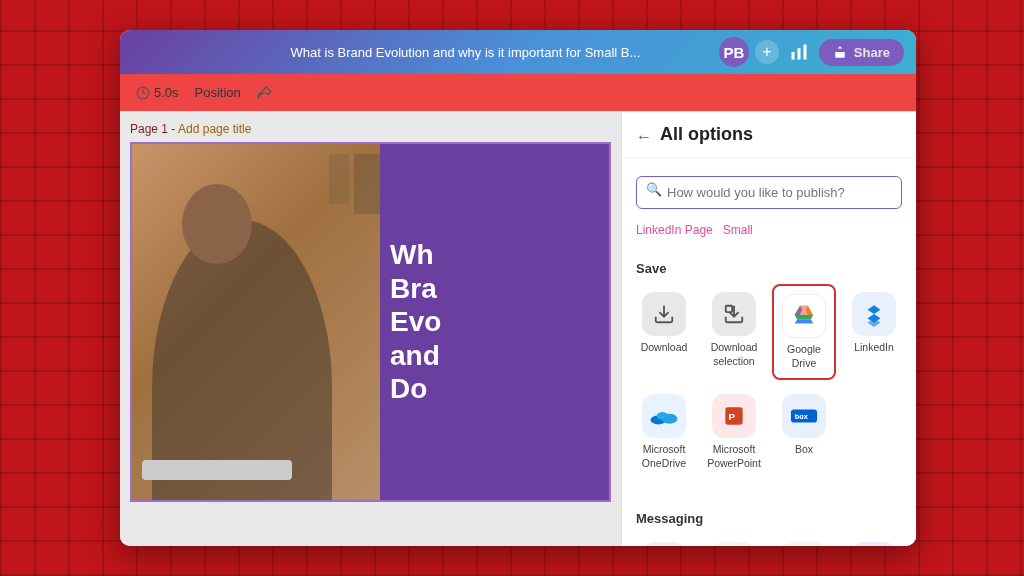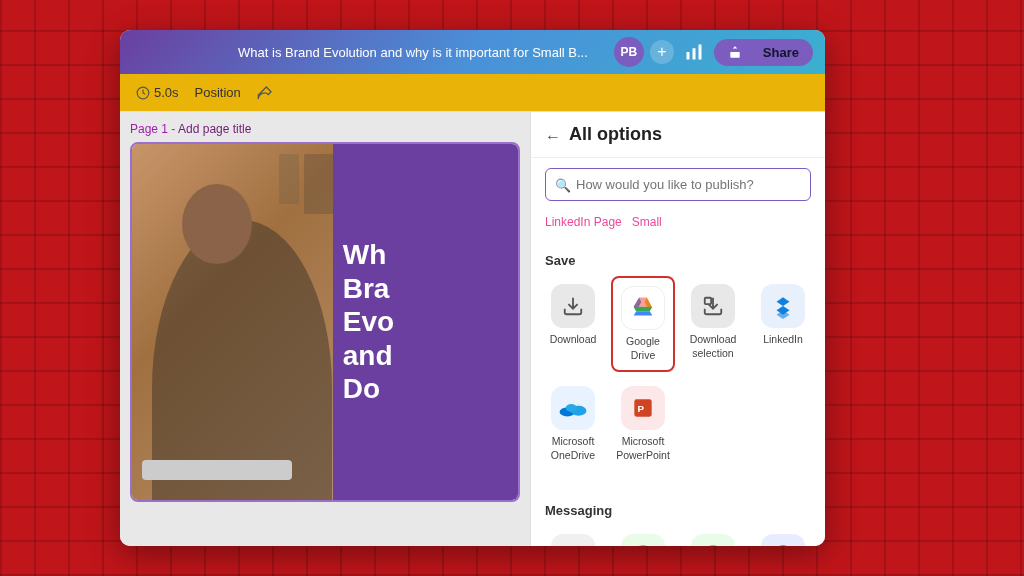--- a/index.html
+++ b/index.html
@@ -20,21 +20,21 @@
       background-image:
         repeating-linear-gradient(0deg, rgba(0,0,0,0.15) 0px, rgba(0,0,0,0.15) 2px, transparent 2px, transparent 34px),
         repeating-linear-gradient(90deg, rgba(0,0,0,0.15) 0px, rgba(0,0,0,0.15) 2px, transparent 2px, transparent 34px);
     }
 
     
     .main-window {
       position: absolute;
       top: 30px;
       left: 120px;
-      width: 705px;
+      width: 796px;
       height: 516px;
       background: #f5f5f5;
       border-radius: 10px;
       overflow: hidden;
       box-shadow: 0 8px 32px rgba(0,0,0,0.4);
     }
 
     
     .top-bar {
       height: 44px;
@@ -61,21 +61,21 @@
 
     .avatar-btn {
       width: 30px;
       height: 30px;
       background: #7c5cbf;
       border-radius: 50%;
       display: flex;
       align-items: center;
       justify-content: center;
       color: white;
-      font-size: 12px;
+      font-size: 15px;
       font-weight: 700;
     }
 
     .plus-btn {
       width: 24px;
       height: 24px;
       background: rgba(255,255,255,0.2);
       border-radius: 50%;
       display: flex;
       align-items: center;
@@ -90,36 +90,36 @@
       height: 28px;
       display: flex;
       align-items: center;
       justify-content: center;
       color: white;
       cursor: pointer;
     }
 
     .share-btn {
       background: #7c5cbf;
-      color: #0f172a;
+      color: #e5e5e5;
       border: none;
       padding: 6px 14px;
       border-radius: 20px;
       font-size: 13px;
       font-weight: 600;
       cursor: pointer;
       display: flex;
       align-items: center;
-      gap: 21px;
+      gap: 7px;
     }
 
     
     .toolbar {
       height: 38px;
-      background: #eab308;
+      background: #ef4444;
       display: flex;
       align-items: center;
       padding: 0 16px;
       gap: 16px;
       border-bottom: 1px solid #e0e0e0;
     }
 
     .toolbar-item {
       display: flex;
       align-items: center;
@@ -143,27 +143,27 @@
       overflow: hidden;
     }
 
     .page-label {
       font-size: 12px;
       color: #555;
       margin-bottom: 6px;
     }
 
     .page-label span {
-      color: #a21caf;
+      color: #7f1d1d;
     }
 
     .slide-container {
       background: white;
       border: 2px solid #9b6fcc;
-      border-radius: 8px;
+      border-radius: 0;
       width: 100%;
       height: 360px;
       overflow: hidden;
       position: relative;
     }
 
     .slide-image {
       width: 55%;
       height: 100%;
       background: #d4a882;
@@ -247,20 +247,21 @@
     }
 
     .search-input {
       width: 100%;
       padding: 8px 10px 8px 30px;
       border: 1.5px solid #7c5cbf;
       border-radius: 6px;
       font-size: 13px;
       outline: none;
       color: #999;
+      margin-top: 8px;
     }
 
     .quick-links {
       display: flex;
       gap: 10px;
       padding: 4px 14px 10px;
     }
 
     .quick-link {
       font-size: 12px;
@@ -386,21 +387,21 @@
           <path d="M2 21a9 9 0 0115-6.7L21 10l-7-7-12 12z"></path>
         </svg>
     </div>
   </div>
 
   <div class="content-area">
 
     <div class="canvas-area">
       <div class="page-label">
         <span>Page 1 -</span>
-        <span style="color:#701a75">Add page title</span>
+        <span style="color:#a16207">Add page title</span>
       </div>
       <div class="slide-container">
         <div class="slide-image">
 
           <div class="person-bg">
 
             <div style="position:absolute;top:10px;right:10px;width:30px;height:60px;background:rgba(100,80,60,0.4);border-radius:2px;"></div>
             <div style="position:absolute;top:10px;right:45px;width:20px;height:50px;background:rgba(120,100,70,0.4);border-radius:2px;"></div>
 
             <div style="position:absolute;bottom:0;left:20px;width:180px;height:280px;background:rgba(60,50,40,0.5);border-radius:50% 50% 0 0/60% 60% 0 0;"></div>
@@ -438,46 +439,46 @@
       <div class="section-title">Save</div>
       <div class="icon-grid">
 
         <div class="icon-cell">
           <div class="icon-circle ic-gray">
             <svg width="22" height="22" viewBox="0 0 24 24" fill="none" stroke="#555" stroke-width="2">
                 <path d="M21 15v4a2 2 0 01-2 2H5a2 2 0 01-2-2v-4M7 10l5 5 5-5M12 15V3"></path>
               </svg>
           </div>
           <span class="icon-label">Download</span>
+        </div>
+
+        <div class="icon-cell">
+          <div class="icon-circle ic-gray">
+            <svg width="22" height="22" viewBox="0 0 24 24" fill="none" stroke="#555" stroke-width="2">
+                <path d="M21 15v4a2 2 0 01-2 2H5a2 2 0 01-2-2v-4M7 10l5 5 5-5M12 15V3"></path>
+                <rect x="3" y="3" width="7" height="7" rx="1" stroke="#555" fill="none"></rect>
+              </svg>
+          </div>
+          <span class="icon-label">Download selection</span>
         </div>
 
         <div class="icon-cell selected">
           <div class="icon-circle ic-gdrive">
             <svg class="gdrive-icon" viewBox="0 0 48 48">
               <path fill="#4285F4" d="M17.5 6L8 22l4.5 7.5L21 13.5z"></path>
               <path fill="#FBBC05" d="M30.5 6L39 22l-4.5 7.5L27 13.5z"></path>
               <path fill="#34A853" d="M8 22l4.5 7.5h23L40 22H8z"></path>
               <path fill="#4285F4" d="M12.5 29.5L8 37h32l-4.5-7.5z"></path>
               <path fill="#EA4335" d="M17.5 6h13L39 22H8z" opacity="0.5"></path>
             </svg>
           </div>
           <span class="icon-label">Google Drive</span>
         </div>
 
         <div class="icon-cell">
-          <div class="icon-circle ic-gray">
-            <svg width="22" height="22" viewBox="0 0 24 24" fill="none" stroke="#555" stroke-width="2">
-                <path d="M21 15v4a2 2 0 01-2 2H5a2 2 0 01-2-2v-4M7 10l5 5 5-5M12 15V3"></path>
-                <rect x="3" y="3" width="7" height="7" rx="1" stroke="#555" fill="none"></rect>
-              </svg>
-          </div>
-          <span class="icon-label">Download selection</span>
-        </div>
-
-        <div class="icon-cell">
           <div class="icon-circle ic-dropbox">
             <svg width="26" height="26" viewBox="0 0 48 48">
               <path fill="#1081DE" d="M24 8L12 16l12 8-12 8 12 8 12-8-12-8 12-8z"></path>
               <path fill="#1081DE" d="M12 40l12-8 12 8-12 8z" opacity="0.6"></path>
             </svg>
           </div>
           <span class="icon-label">LinkedIn</span>
         </div>
 
         <div class="icon-cell">
@@ -494,20 +495,29 @@
         <div class="icon-cell">
           <div class="icon-circle ic-ppt">
             <svg width="26" height="26" viewBox="0 0 48 48">
               <rect x="8" y="8" width="32" height="32" rx="4" fill="#D04423"></rect>
               <text x="14" y="32" font-size="18" font-weight="bold" fill="white">P</text>
             </svg>
           </div>
           <span class="icon-label">Microsoft PowerPoint</span>
         </div>
 
+        <div class="icon-cell">
+          <div class="icon-circle ic-box">
+            <svg width="28" height="20" viewBox="0 0 60 32">
+              <rect x="2" y="2" width="56" height="28" rx="6" fill="#0061D5"></rect>
+              <text x="10" y="22" font-size="16" font-weight="bold" fill="white">box</text>
+            </svg>
+          </div>
+          <span class="icon-label">Box</span>
+        </div>
       </div>
 
       <div class="divider"></div>
 
       <div class="section-title">Messaging</div>
       <div class="icon-grid">
 
         <div class="icon-cell">
           <div class="icon-circle ic-email">
             <svg width="24" height="18" viewBox="0 0 24 18" fill="none" stroke="#555" stroke-width="1.5">

